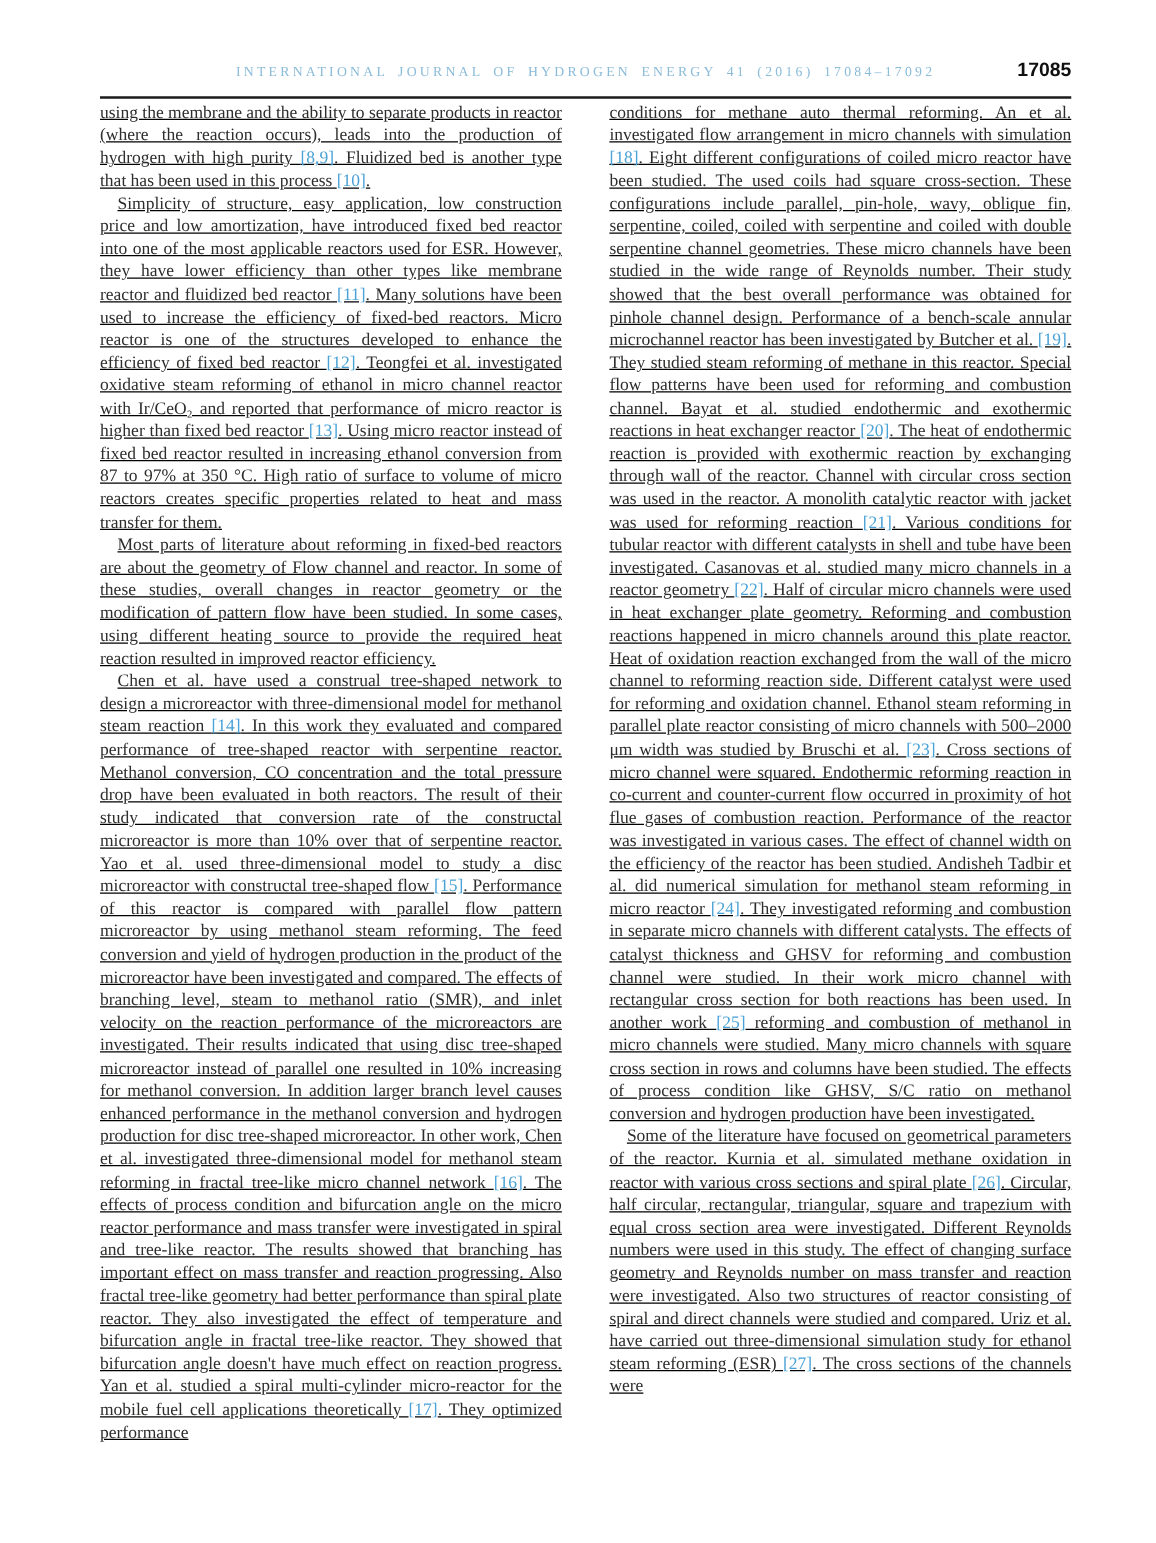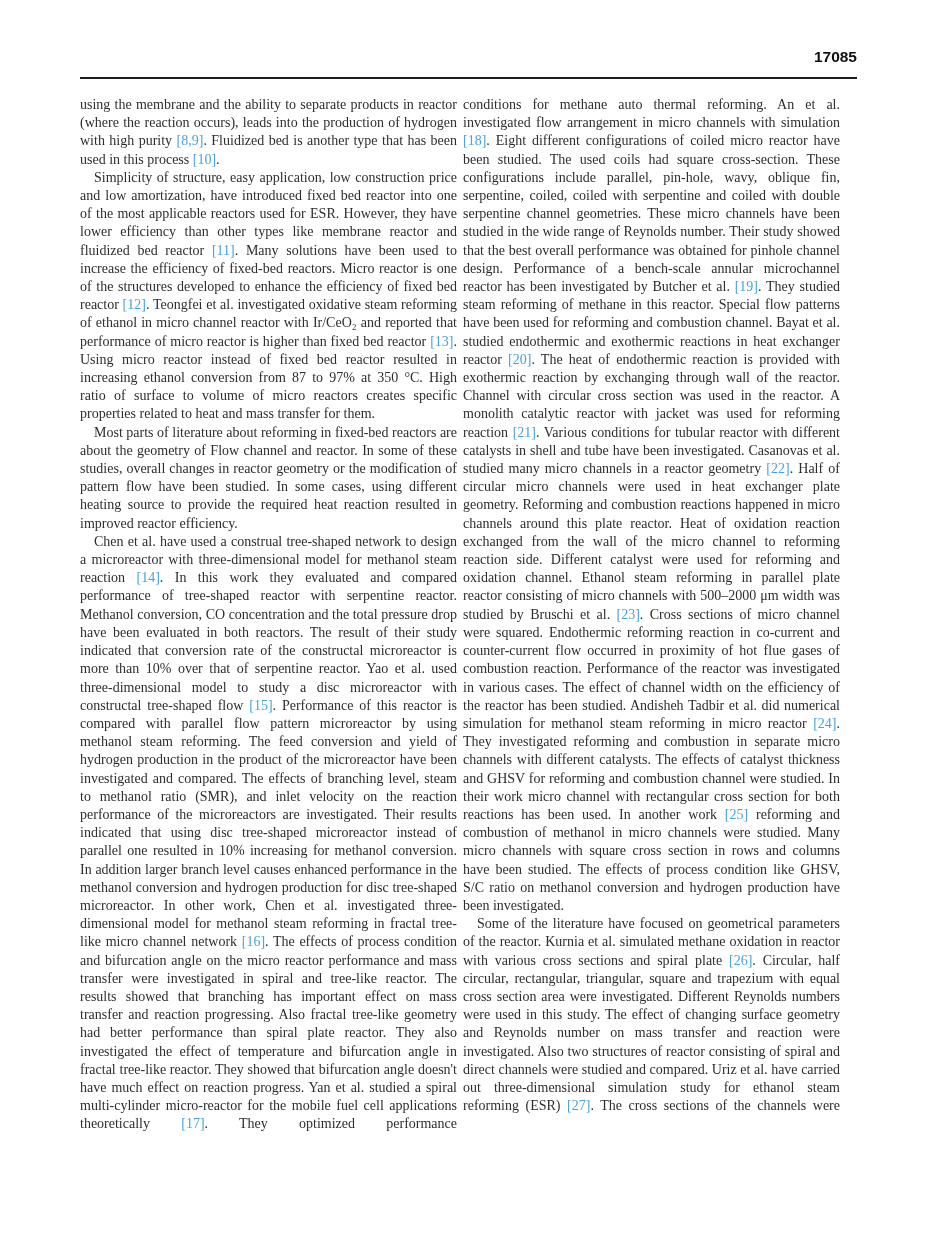--- a/index.html
+++ b/index.html
@@ -38,42 +38,43 @@
     font-weight:bold;
     font-size:15.5px;
     color:var(--page-number);
     text-align:right;
   }
   .rule{
     position:absolute;left:80px;top:77px;width:777px;height:2px;
     background:var(--rule);
   }
   .columns{
-    position:absolute;left:80px;top:96px;width:777px;
-    display:flex;gap:6px;
+    position:absolute;left:80px;top:82px;width:777px;
+    display:flex;gap:38px;text-decoration:underline;
   }
   .col{width:377px;}
   p.para{
     margin:0;
     text-align:justify;
     font-size:14px;
     line-height:18.2px;
     color:var(--body-text);
     hyphens:auto;
     -webkit-hyphens:auto;
   }
   p.para.indent{text-indent:14px;}
   p.para.cont{text-align-last:justify;}
   .cite{color:var(--citation);}
 </style>
 </head>
 <body>
 
 <div class="page">
   <header class="page-header">
+    <div class="journal-line">INTERNATIONAL JOURNAL OF HYDROGEN ENERGY 41 (2016) 17084–17092</div>
     <div class="page-number">17085</div>
   </header>
   <div class="rule"></div>
   <main class="columns">
     <div class="col">
         <p class="para">using the membrane and the ability to separate products in reactor (where the reaction occurs), leads into the production of hydrogen with high purity <span class="cite">[8,9]</span>. Fluidized bed is another type that has been used in this process <span class="cite">[10]</span>.</p>
         <p class="para indent">Simplicity of structure, easy application, low construction price and low amortization, have introduced fixed bed reactor into one of the most applicable reactors used for ESR. However, they have lower efficiency than other types like membrane reactor and fluidized bed reactor <span class="cite">[11]</span>. Many solutions have been used to increase the efficiency of fixed-bed reactors. Micro reactor is one of the structures developed to enhance the efficiency of fixed bed reactor <span class="cite">[12]</span>. Teongfei et al. investigated oxidative steam reforming of ethanol in micro channel reactor with Ir/CeO₂ and reported that performance of micro reactor is higher than fixed bed reactor <span class="cite">[13]</span>. Using micro reactor instead of fixed bed reactor resulted in increasing ethanol conversion from 87 to 97% at 350 °C. High ratio of surface to volume of micro reactors creates specific properties related to heat and mass transfer for them.</p>
         <p class="para indent">Most parts of literature about reforming in fixed-bed reactors are about the geometry of Flow channel and reactor. In some of these studies, overall changes in reactor geometry or the modification of pattern flow have been studied. In some cases, using different heating source to provide the required heat reaction resulted in improved reactor efficiency.</p>
         <p class="para indent cont">Chen et al. have used a construal tree-shaped network to design a microreactor with three-dimensional model for methanol steam reaction <span class="cite">[14]</span>. In this work they evaluated and compared performance of tree-shaped reactor with serpentine reactor. Methanol conversion, CO concentration and the total pressure drop have been evaluated in both reactors. The result of their study indicated that conversion rate of the constructal microreactor is more than 10% over that of serpentine reactor. Yao et al. used three-dimensional model to study a disc microreactor with constructal tree-shaped flow <span class="cite">[15]</span>. Performance of this reactor is compared with parallel flow pattern microreactor by using methanol steam reforming. The feed conversion and yield of hydrogen production in the product of the microreactor have been investigated and compared. The effects of branching level, steam to methanol ratio (SMR), and inlet velocity on the reaction performance of the microreactors are investigated. Their results indicated that using disc tree-shaped microreactor instead of parallel one resulted in 10% increasing for methanol conversion. In addition larger branch level causes enhanced performance in the methanol conversion and hydrogen production for disc tree-shaped microreactor. In other work, Chen et al. investigated three-dimensional model for methanol steam reforming in fractal tree-like micro channel network <span class="cite">[16]</span>. The effects of process condition and bifurcation angle on the micro reactor performance and mass transfer were investigated in spiral and tree-like reactor. The results showed that branching has important effect on mass transfer and reaction progressing. Also fractal tree-like geometry had better performance than spiral plate reactor. They also investigated the effect of temperature and bifurcation angle in fractal tree-like reactor. They showed that bifurcation angle doesn't have much effect on reaction progress. Yan et al. studied a spiral multi-cylinder micro-reactor for the mobile fuel cell applications theoretically <span class="cite">[17]</span>. They optimized performance</p>
       </div>

